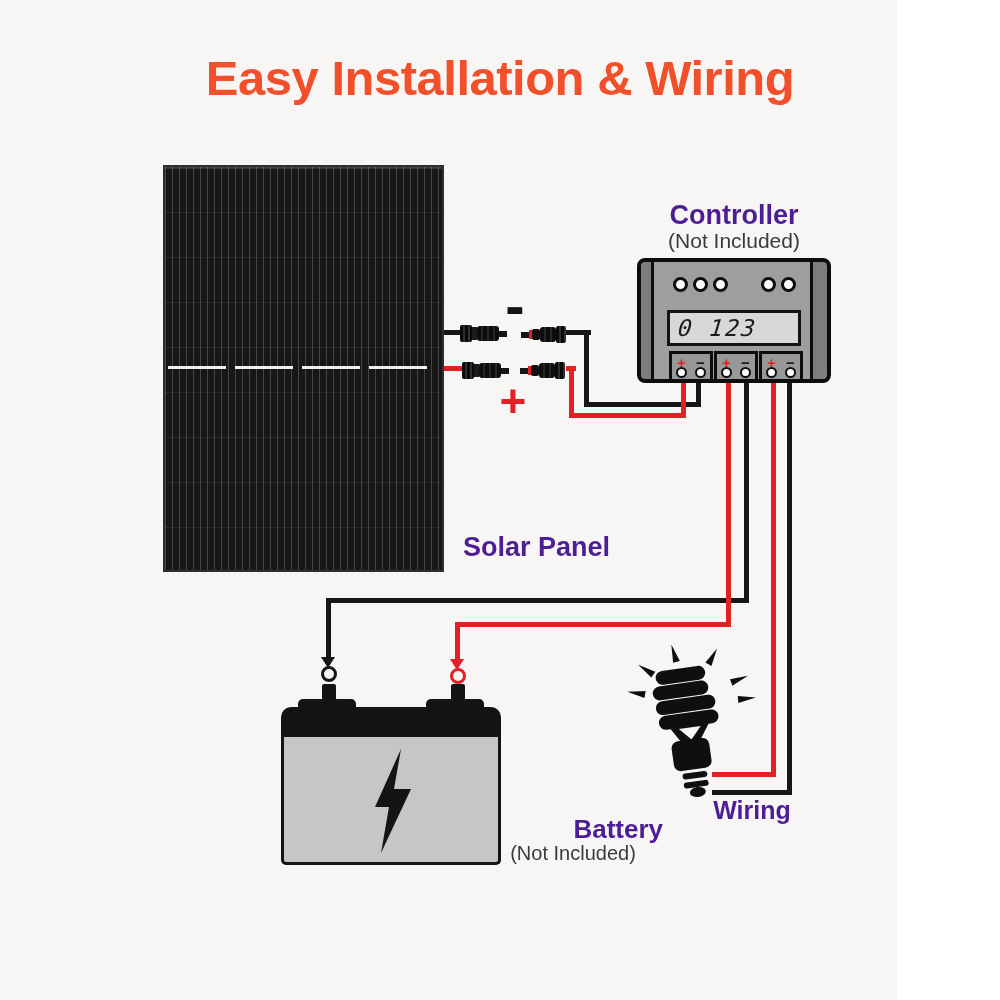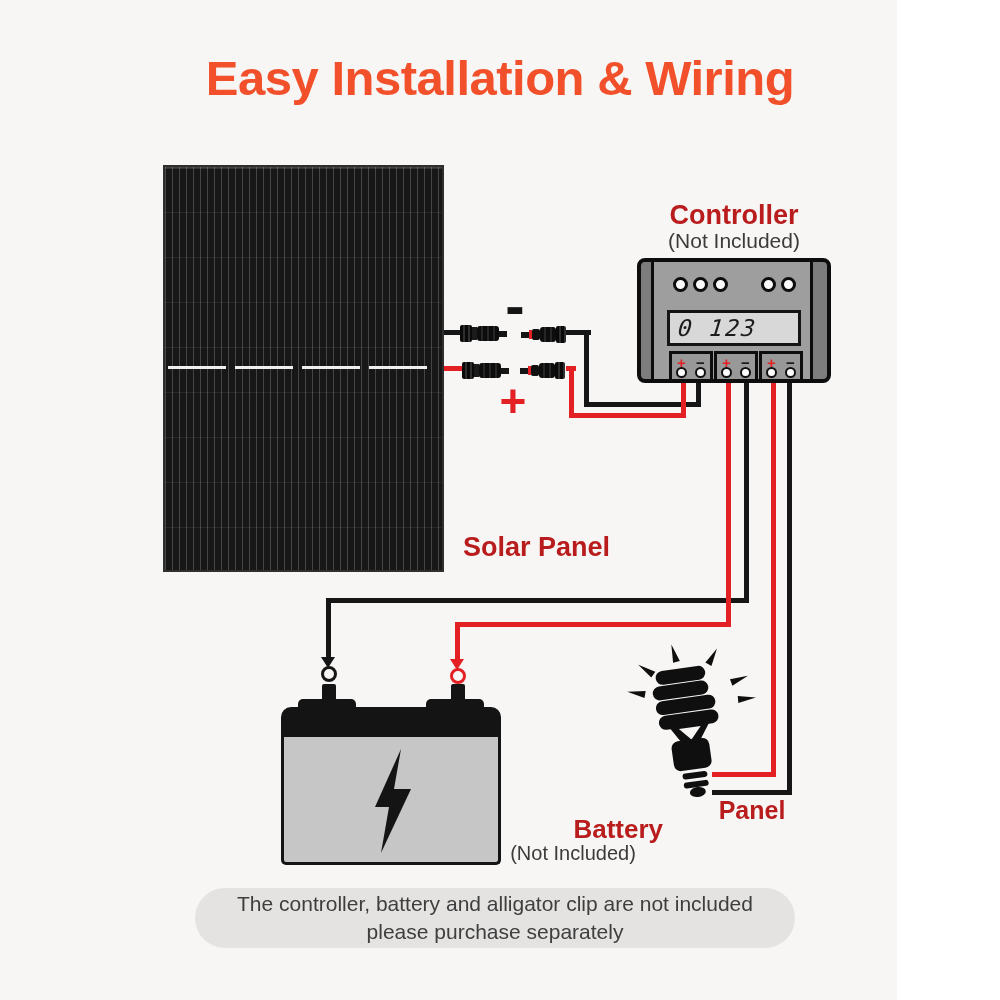--- a/index.html
+++ b/index.html
@@ -3,21 +3,21 @@
 <meta charset="utf-8">
 <style>
   html,body{margin:0;padding:0;}
   body{width:1000px;height:1000px;background:#ffffff;font-family:"Liberation Sans",sans-serif;position:relative;overflow:hidden;}
   .stage{position:absolute;left:0;top:0;width:1000px;height:1000px;padding-left:34px;}
   .canvas{position:absolute;left:0;top:0;width:897px;height:1000px;background:#f7f6f4;}
   .abs{position:absolute;}
   
   .title{left:0;top:50px;width:1000px;text-align:center;font-size:49px;font-weight:800;letter-spacing:-0.5px;color:#f1502b;}
   
-  .lbl{color:#b91c1c;font-weight:800;}
+  .lbl{color:#4c1d95;font-weight:800;}
   .sub{color:#3b3b3b;font-weight:400;}
   
   .panel{left:163px;top:165px;width:277px;height:403px;background-color:#171717;
     background-image:repeating-linear-gradient(90deg,rgba(255,255,255,0.20) 0 1px,transparent 1px 7px),
                      repeating-linear-gradient(180deg,rgba(255,255,255,0.07) 0 1px,transparent 1px 45px);
     border:2px solid #2e2e2e;box-shadow:inset 0 2px 0 rgba(255,255,255,0.12);}
   .panel-dash{left:168px;top:366px;width:266px;height:3px;
     background:repeating-linear-gradient(90deg,#efefef 0 58px,transparent 58px 67px);}
   
   .wb{background:#161616;position:absolute;}
@@ -204,19 +204,15 @@
         <ellipse cx="76" cy="151" rx="8" ry="5"></ellipse>
       </g>
       <polygon points="0,-3 18,0 0,4" transform="translate(33,53) rotate(190)"></polygon>
       <polygon points="0,-3 18,0 0,4" transform="translate(41,33) rotate(215)"></polygon>
       <polygon points="0,-3 18,0 0,4" transform="translate(64,20) rotate(255)"></polygon>
       <polygon points="0,-3 18,0 0,4" transform="translate(96,22) rotate(300)"></polygon>
       <polygon points="0,-3 18,0 0,4" transform="translate(119,40) rotate(340)"></polygon>
       <polygon points="0,-3 18,0 0,4" transform="translate(126,57) rotate(355)"></polygon>
     </g>
   </svg>
-  <div class="abs lbl" style="left:697px;top:796px;width:110px;text-align:center;font-size:25px;">Panel</div>
-
-  <div class="abs note">
-    <div>The controller, battery and alligator clip are not included</div>
-    <div>please purchase separately</div>
-  </div>
+  <div class="abs lbl" style="left:697px;top:796px;width:110px;text-align:center;font-size:25px;">Wiring</div>
+
 </div>
 
 </body></html>

